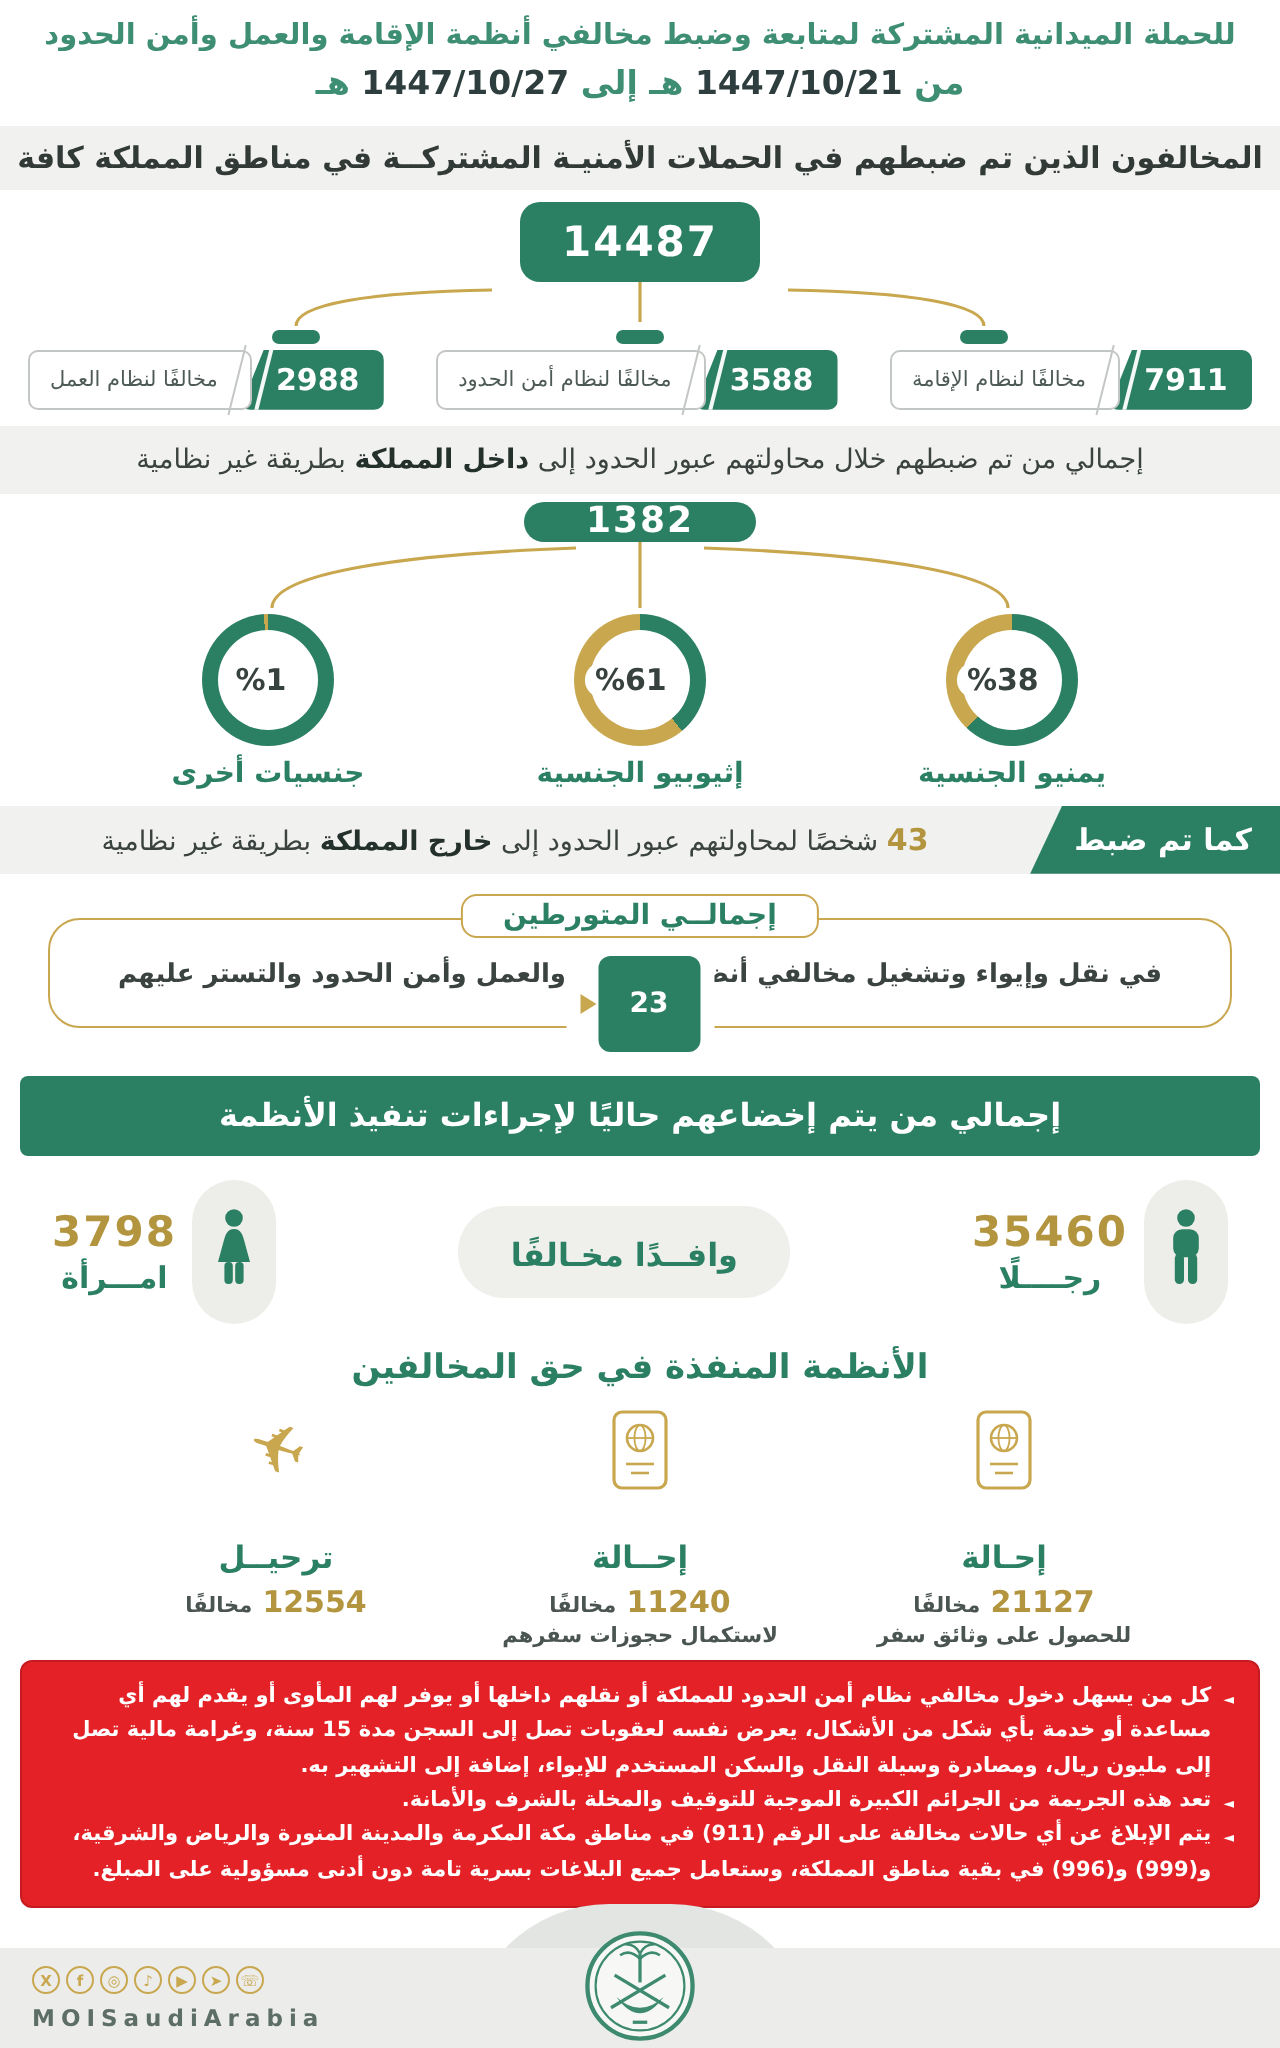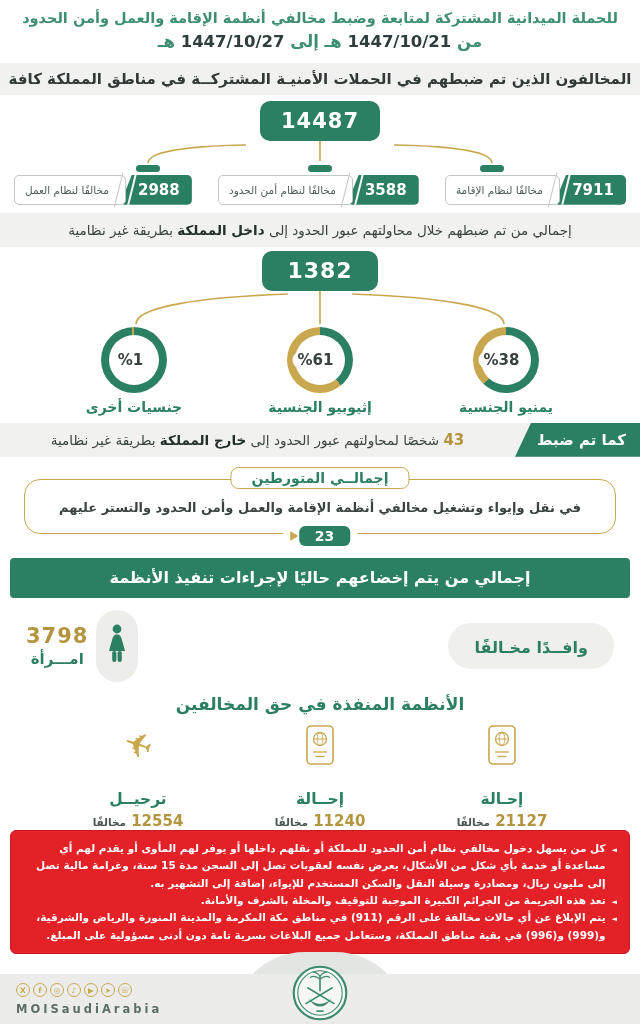--- a/index.html
+++ b/index.html
@@ -14,21 +14,21 @@
   .tt1{color:#3e8e74;font-weight:bold;font-size:14.5px;line-height:1.5}
   .tt2{color:#3e8e74;font-weight:bold;font-size:16.5px;line-height:1.4}
   .tt2 .num{color:#2e3d3d}
   
   .band{background:var(--band);height:32px;display:flex;align-items:center;justify-content:center;margin-top:10px}
   .band1-text{color:#313a37;font-weight:bold;font-size:15px}
   .band2{height:34px;font-size:13.5px;color:#3a433f;margin-top:8px}
   .band2 b{color:#23302b}
   
   .total-box{width:120px;height:40px;margin:6px auto 0;background:var(--green);border-radius:10px;display:flex;align-items:center;justify-content:center;color:#fff;font-weight:bold;font-size:21px;letter-spacing:1px}
-  .total-box.small{width:116px;height:40px;font-size:22px;margin-top:4px}
+  .total-box.small{width:116px;height:20px;font-size:18px;margin-top:4px}
   .conn{display:block;margin:0 auto}
   
   .stats-row{display:flex;justify-content:space-between;padding:0 14px;margin-top:0}
   .stat-unit{display:flex;align-items:stretch;height:30px}
   .stat-value{position:relative;min-width:72px;background:var(--green);color:#fff;font-weight:bold;font-size:15px;display:flex;align-items:center;justify-content:center;border-radius:5px;clip-path:polygon(12px 0,100% 0,100% 100%,0 100%);padding:0 10px 0 16px}
   .stat-value::after{content:"";position:absolute;left:11px;top:-15%;width:1.5px;height:130%;background:rgba(255,255,255,.95);transform:rotate(14deg)}
   .stat-label{position:relative;border:1px solid #c3c7c3;background:#fff;border-radius:5px;margin-right:-6px;display:flex;align-items:center;color:#4e5b55;font-weight:normal;font-size:10.5px;padding:0 16px 0 10px;white-space:nowrap}
   .stat-label::after{content:"";position:absolute;right:6px;top:-15%;width:1px;height:130%;background:#c3c7c3;transform:rotate(14deg)}
   
   .circles-row{display:flex;justify-content:space-between;padding:0 64px;margin-top:0}
@@ -41,21 +41,21 @@
   .band3{height:34px;margin-top:8px;display:flex;align-items:center;padding:0;justify-content:flex-start}
   .badge{background:var(--green);color:#fff;font-weight:bold;font-size:15px;height:100%;display:flex;align-items:center;padding:0 14px 0 22px;clip-path:polygon(16px 0,100% 0,100% 100%,0 100%)}
   .band3-text{flex:1;text-align:center;font-size:13.5px;color:#3a433f}
   .band3-text .gnum{color:var(--goldtext);font-weight:bold;font-size:15px}
   .band3-text b{color:#23302b}
   
   .involved{position:relative;margin:22px 24px 0;border:1.6px solid var(--gold);border-radius:16px;padding:18px 14px 14px;text-align:center}
   .chip{position:absolute;top:-13px;right:50%;transform:translateX(50%);background:#fff;border:1.6px solid var(--gold);border-radius:8px;padding:2px 20px;color:var(--green);font-weight:bold;font-size:14px;white-space:nowrap}
   .involved-body{font-size:13px;color:#3a433f;font-weight:bold;line-height:1.6}
   .count-wrap{position:absolute;bottom:-13px;right:50%;transform:translateX(50%);background:#fff;padding:0 7px;display:flex;align-items:center;gap:1px}
-  .count-box{background:var(--green);color:#fff;font-weight:bold;font-size:14px;border-radius:6px;padding:2px 16px}
+  .count-box{background:var(--green);color:#fff;font-weight:bold;font-size:14px;border-radius:6px;padding:16px 16px}
   .count-arrow{width:0;height:0;border-top:5px solid transparent;border-bottom:5px solid transparent;border-left:8px solid var(--gold)}
   
   .banner{margin:24px 10px 4px;background:var(--green);border-radius:4px;height:40px;display:flex;align-items:center;justify-content:center;color:#fff;font-weight:bold;font-size:16px}
   
   .gender-row{display:flex;justify-content:space-between;align-items:center;padding:0 26px;margin-top:12px}
   .gender-unit{display:flex;align-items:center;gap:8px}
   .person-bg{width:42px;height:72px;background:#ededea;border-radius:21px;display:flex;align-items:center;justify-content:center}
   .gtext{text-align:center}
   .gnum2{color:var(--goldtext);font-weight:bold;font-size:21px;letter-spacing:1px}
   .glabel{color:var(--green);font-weight:bold;font-size:15px;margin-top:2px}
@@ -187,20 +187,34 @@
     <div class="involved-body">في نقل وإيواء وتشغيل مخالفي أنظمة الإقامة والعمل وأمن الحدود والتستر عليهم</div>
     <div class="count-wrap">
       <div class="count-box">23</div>
       <div class="count-arrow"></div>
     </div>
   </div>
 
   <div class="banner">إجمالي من يتم إخضاعهم حاليًا لإجراءات تنفيذ الأنظمة</div>
 
   <div class="gender-row">
+    <div class="gender-unit">
+      <div class="person-bg">
+        <svg width="24" height="44" viewBox="0 0 24 44">
+          <circle cx="12" cy="5" r="4.4" fill="#2b7f63"></circle>
+          <rect x="5.6" y="10.6" width="12.8" height="14" rx="4.5" fill="#2b7f63"></rect>
+          <rect x="6.4" y="23" width="4.6" height="15" rx="2.2" fill="#2b7f63"></rect>
+          <rect x="13" y="23" width="4.6" height="15" rx="2.2" fill="#2b7f63"></rect>
+        </svg>
+      </div>
+      <div class="gtext">
+        <div class="gnum2">35460</div>
+        <div class="glabel">رجــــلًا</div>
+      </div>
+    </div>
     <div class="total-card">
       <div class="tlabel">وافــدًا مخـالفًا</div>
     </div>
     <div class="gender-unit">
       <div class="person-bg">
         <svg width="26" height="44" viewBox="0 0 26 44">
           <circle cx="13" cy="5" r="4.4" fill="#2b7f63"></circle>
           <path d="M13 10.5 C16 10.5 17 12.5 18 16 L21 27 H5 L8 16 C9 12.5 10 10.5 13 10.5 Z" fill="#2b7f63"></path>
           <rect x="8.2" y="27" width="4.2" height="11" rx="2" fill="#2b7f63"></rect>
           <rect x="13.6" y="27" width="4.2" height="11" rx="2" fill="#2b7f63"></rect>

